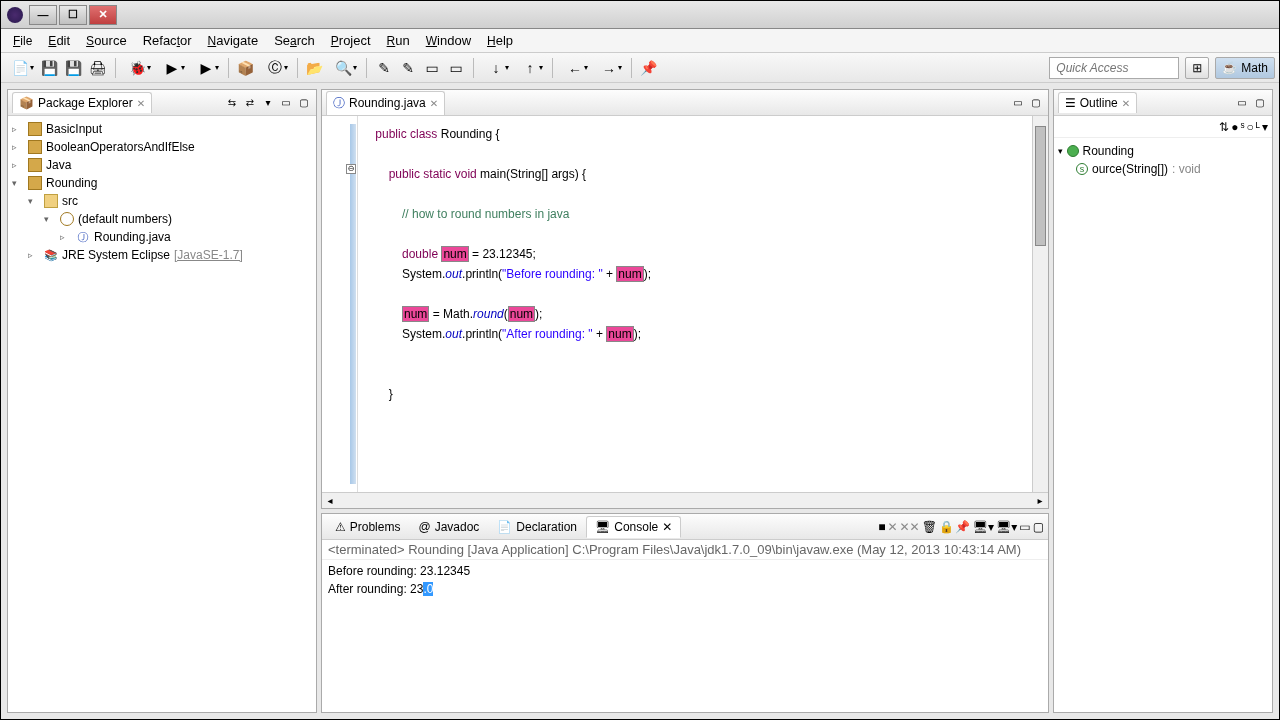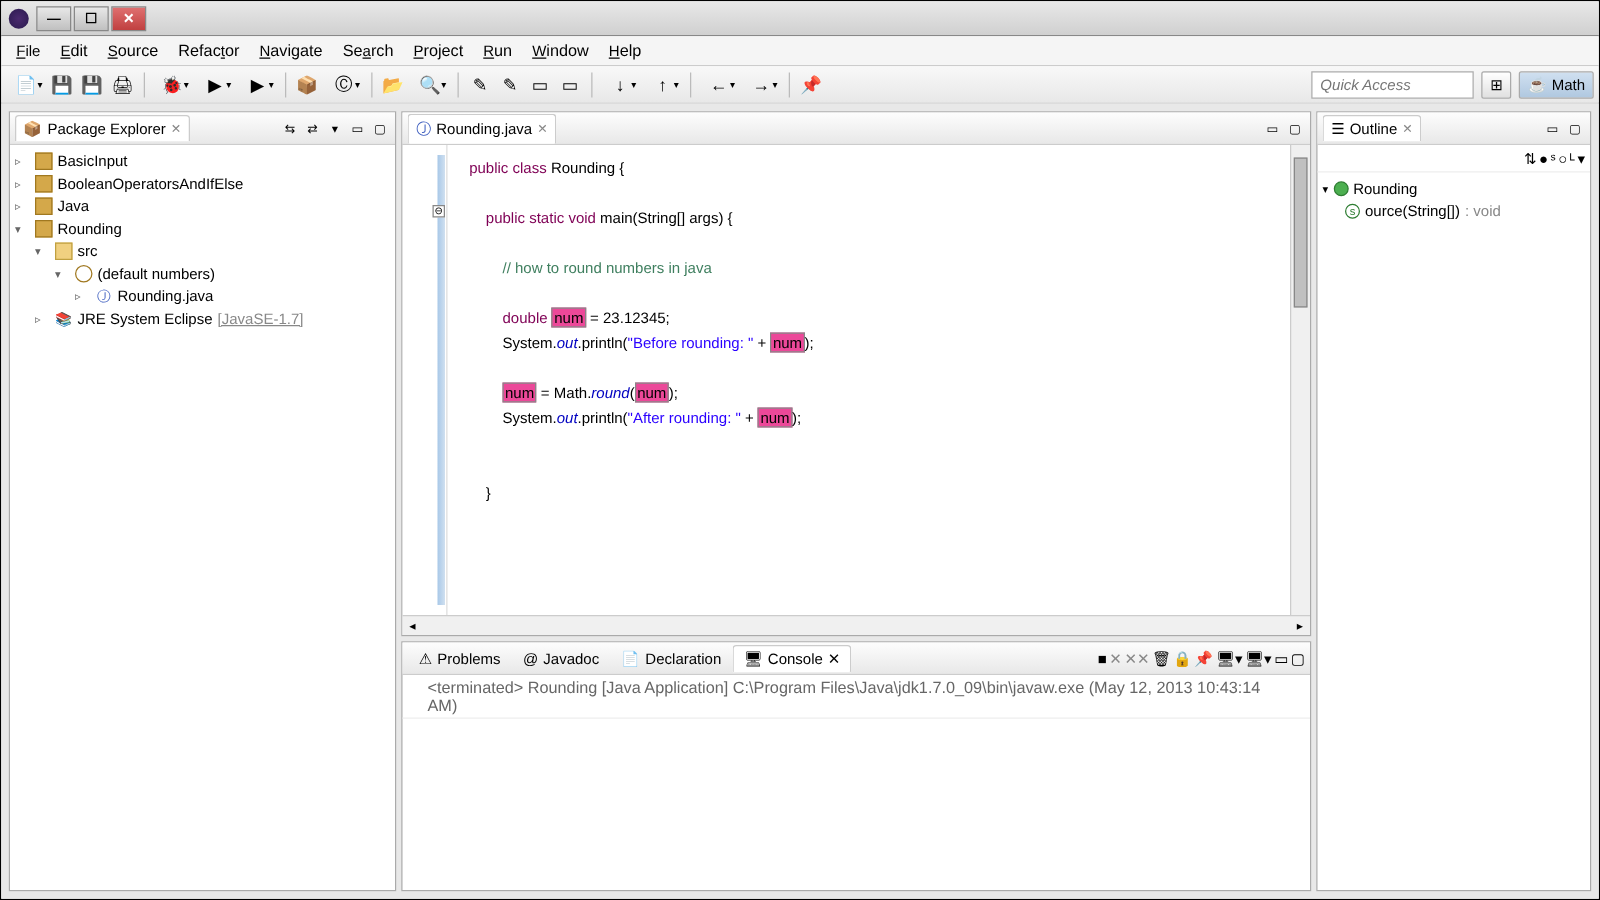--- a/index.html
+++ b/index.html
@@ -68,21 +68,21 @@
 .editor-scroll-v { width: 16px; background: #f0f0f0; border-left: 1px solid #ccc; position: relative; }
 .editor-scroll-v .thumb { position: absolute; left: 2px; right: 2px; top: 10px; height: 120px; background: #c0c0c0; border: 1px solid #888; }
 .editor-scroll-h { height: 16px; background: #f0f0f0; border-top: 1px solid #ccc; display: flex; align-items: center; }
 .editor-scroll-h .arr { width: 16px; text-align: center; font-size: 10px; }
 
 .bottom-panel { height: 200px; }
 .bottom-tabs { display: flex; align-items: center; height: 26px; background: linear-gradient(to bottom,#fdfdfd,#e8e8e8); border-bottom: 1px solid #ccc; padding: 0 4px; }
 .bottom-tabs .tab { padding: 3px 8px; display: flex; align-items: center; gap: 4px; cursor: pointer; border: 1px solid transparent; }
 .bottom-tabs .tab.active { background: #fff; border: 1px solid #ccc; border-bottom-color: #fff; border-radius: 3px 3px 0 0; }
 .bottom-tabs .hdr-btns { margin-left: auto; display: flex; gap: 2px; }
-.console-info { padding: 2px 20px; font-size: 13px; color: #666; border-bottom: 1px solid #eee; }
+.console-info { padding: 2px 6px; font-size: 13px; color: #666; border-bottom: 1px solid #eee; }
 .console-out { flex: 1; padding: 2px 6px; font-family: Consolas, monospace; font-size: 14px; line-height: 18px; white-space: pre; overflow: auto; }
 .console-out .sel { background: #3399ff; color: #fff; }
 
 .right-col { width: 220px; display: flex; flex-direction: column; }
 .outline-panel { flex: 1; }
 .outline-body { flex: 1; padding: 4px; font-size: 13px; }
 .outline-item { display: flex; align-items: center; gap: 4px; padding: 2px 0; cursor: pointer; }
 .outline-item .oicon { width: 12px; height: 12px; border-radius: 50%; display: inline-block; }
 .oicon.class { background: #4caf50; border: 1px solid #2e7d32; }
 .oicon.method { background: #fff; border: 1px solid #2e7d32; font-size: 9px; color: #2e7d32; text-align: center; line-height: 10px; }
@@ -256,20 +256,21 @@
             <div class="hbtn">🗑</div>
             <div class="hbtn">🔒</div>
             <div class="hbtn">📌</div>
             <div class="hbtn">🖥▾</div>
             <div class="hbtn">🖥▾</div>
             <div class="hbtn">▭</div>
             <div class="hbtn">▢</div>
           </div>
         </div>
         <div class="console-info">&lt;terminated&gt; Rounding [Java Application] C:\Program Files\Java\jdk1.7.0_09\bin\javaw.exe (May 12, 2013 10:43:14 AM)</div>
+        <div class="console-out" id="console-out"><div><span>Before rounding: 23.12345</span></div><div><span>After rounding: 23</span><span class="sel">.0</span></div></div>
       </div>
     </div>
 
     <div class="right-col">
       <div class="panel outline-panel">
         <div class="panel-header">
           <div class="panel-tab">
             <span>☰</span>
             <span>Outline</span>
             <span class="close-x">✕</span>

